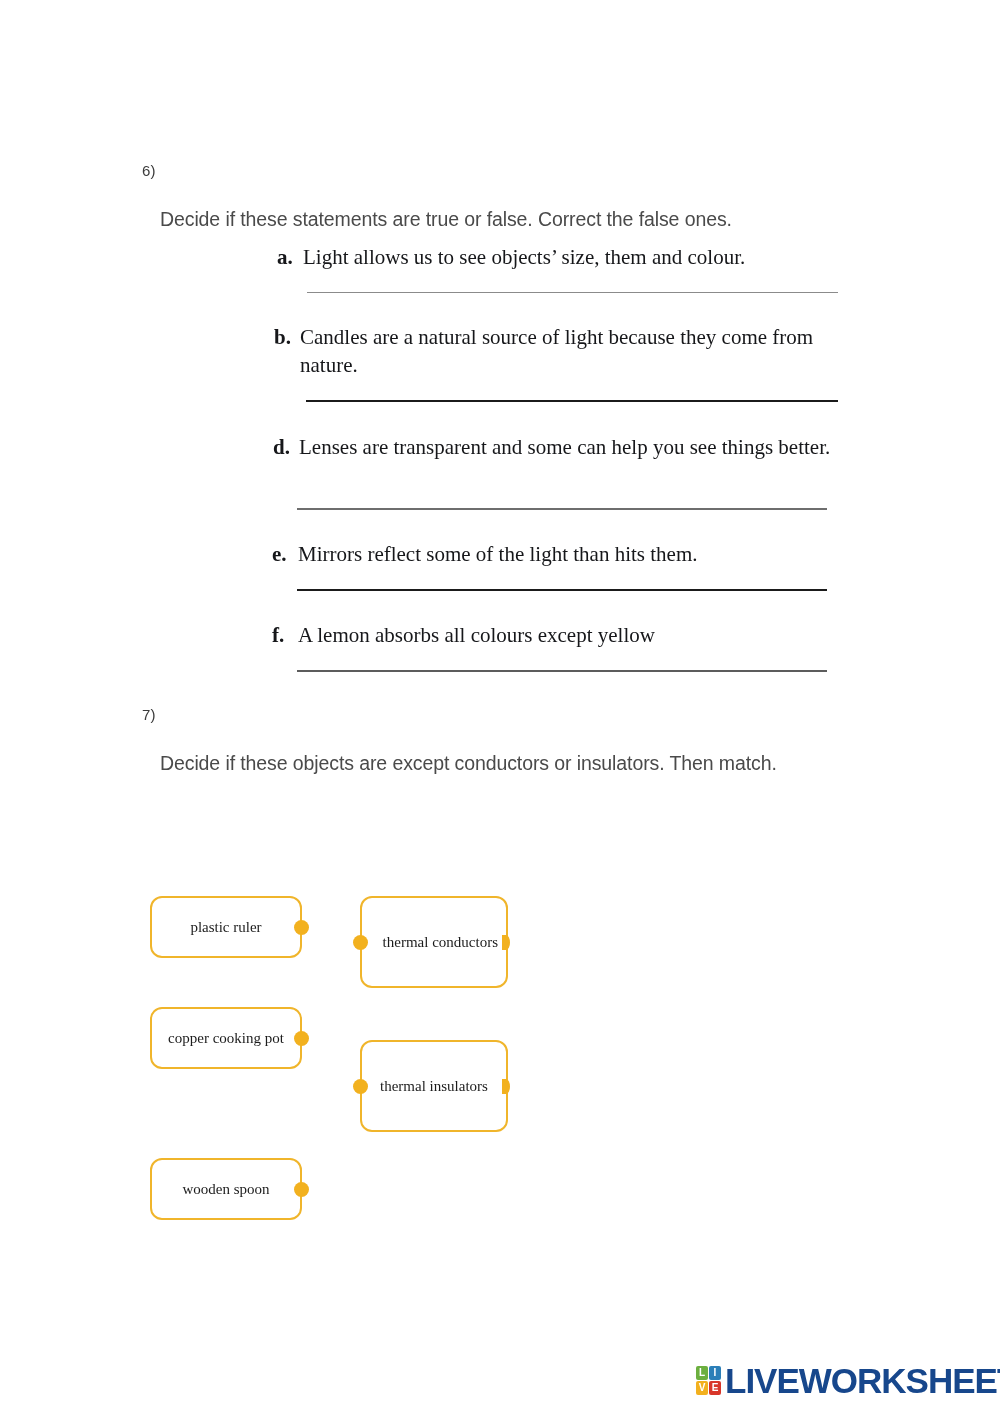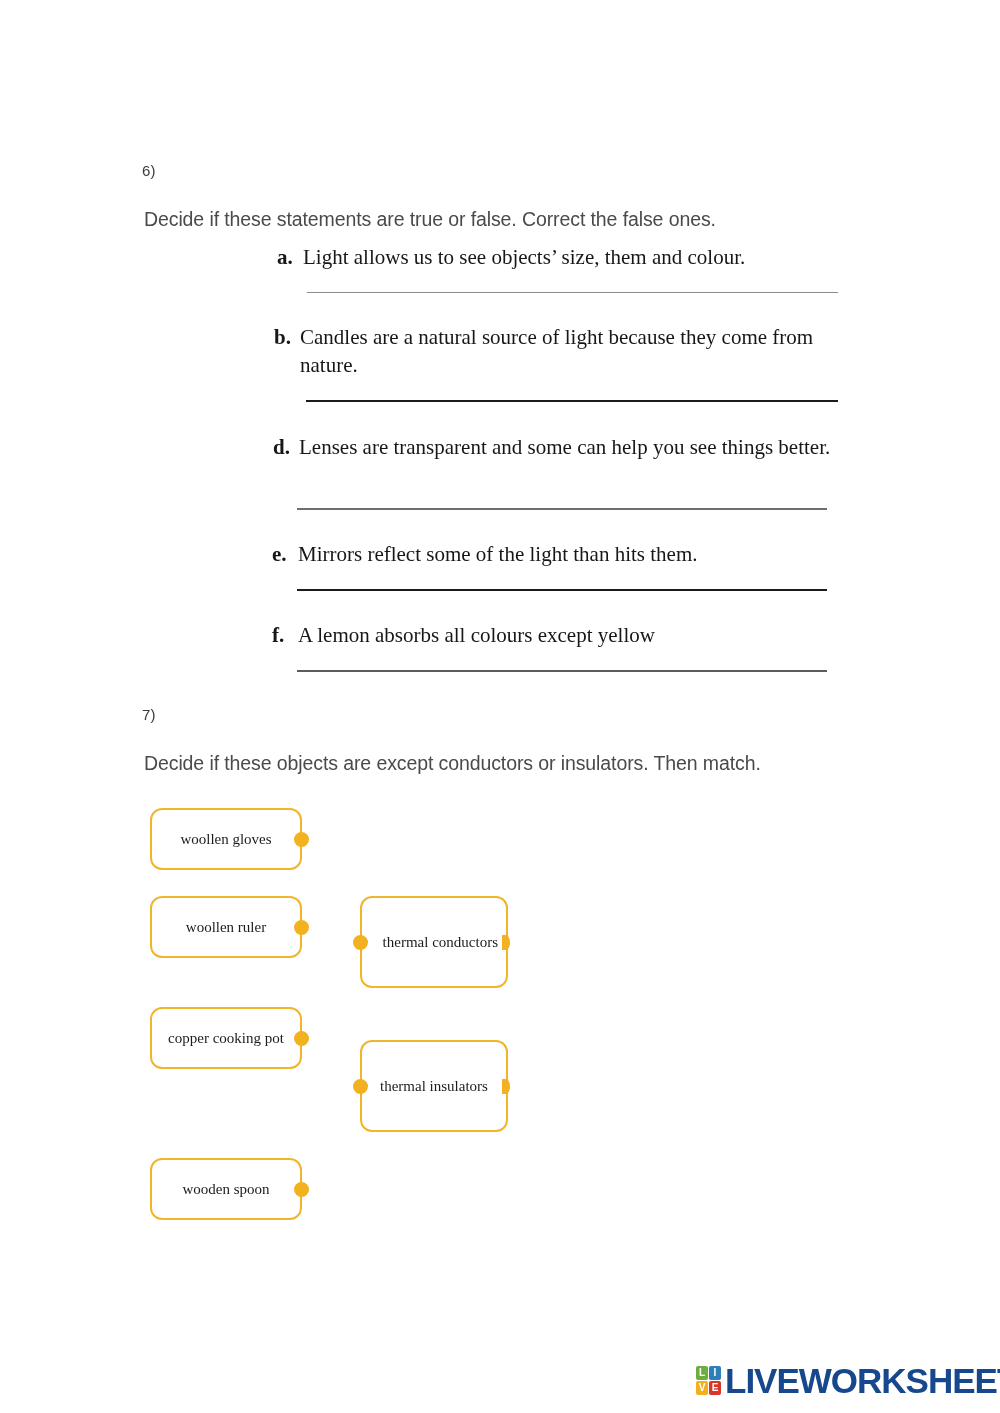--- a/index.html
+++ b/index.html
@@ -31,21 +31,21 @@
     font-size: 15px;
     color: #3b3b3b;
     letter-spacing: 0.2px;
   }
   #ex6-number { top: 162px; }
   #ex7-number { top: 706px; }
 
   
   .instruction {
     position: absolute;
-    left: 144px;
+    left: 160px;
     font-family: "Liberation Sans", sans-serif;
     font-size: 19.5px;
     color: #4a4a4a;
     letter-spacing: -0.1px;
     white-space: nowrap;
   }
   #ex6-instruction { top: 208px; }
   #ex7-instruction { top: 752px; }
 
   
@@ -233,27 +233,23 @@
     <span class="stext">A lemon absorbs all colours except yellow</span>
   </div>
   <div class="answer-line" id="line-f"></div>
 
   <div class="ex-number" id="ex7-number">7)</div>
 
   <div class="instruction" id="ex7-instruction">Decide if these objects are except conductors or insulators. Then match.</div>
 
   <div class="match-area">
 
-    <div class="match-box match-left" id="box-woollen-gloves">
-      <span>woollen gloves</span>
-      <span class="dot dot-right"></span>
-    </div>
 
     <div class="match-box match-left" id="box-plastic-ruler">
-      <span>woollen ruler</span>
+      <span>plastic ruler</span>
       <span class="dot dot-right"></span>
     </div>
 
     <div class="match-box match-left" id="box-copper-pot">
       <span>copper cooking pot</span>
       <span class="dot dot-right"></span>
     </div>
 
 
     <div class="match-box match-left" id="box-wooden-spoon">

